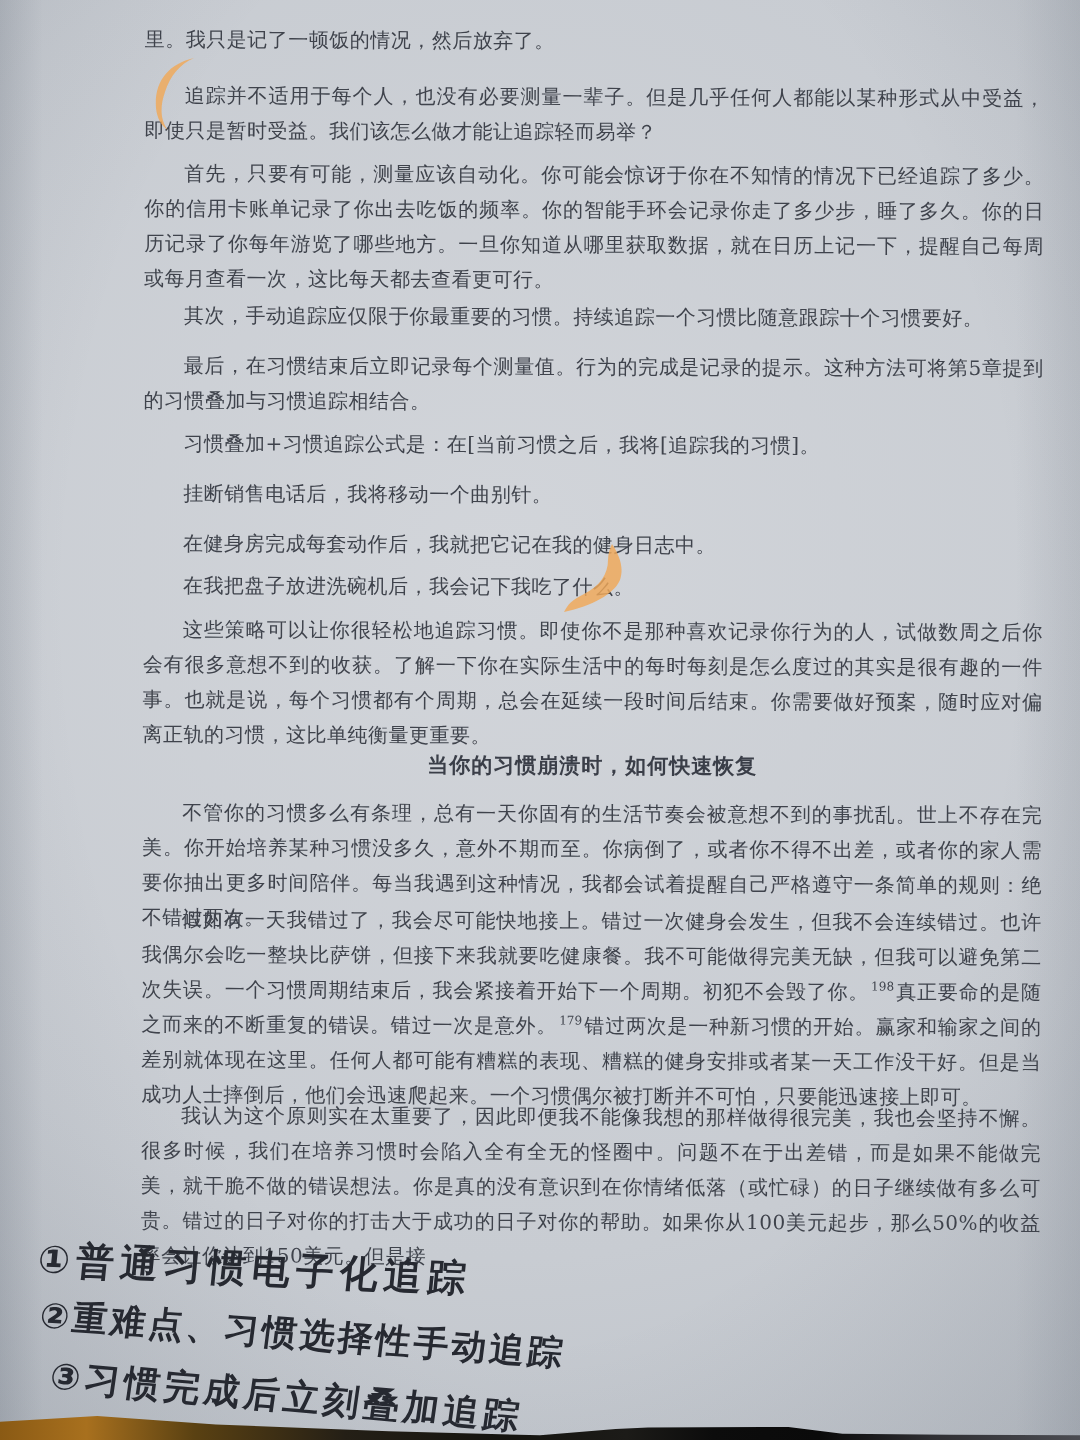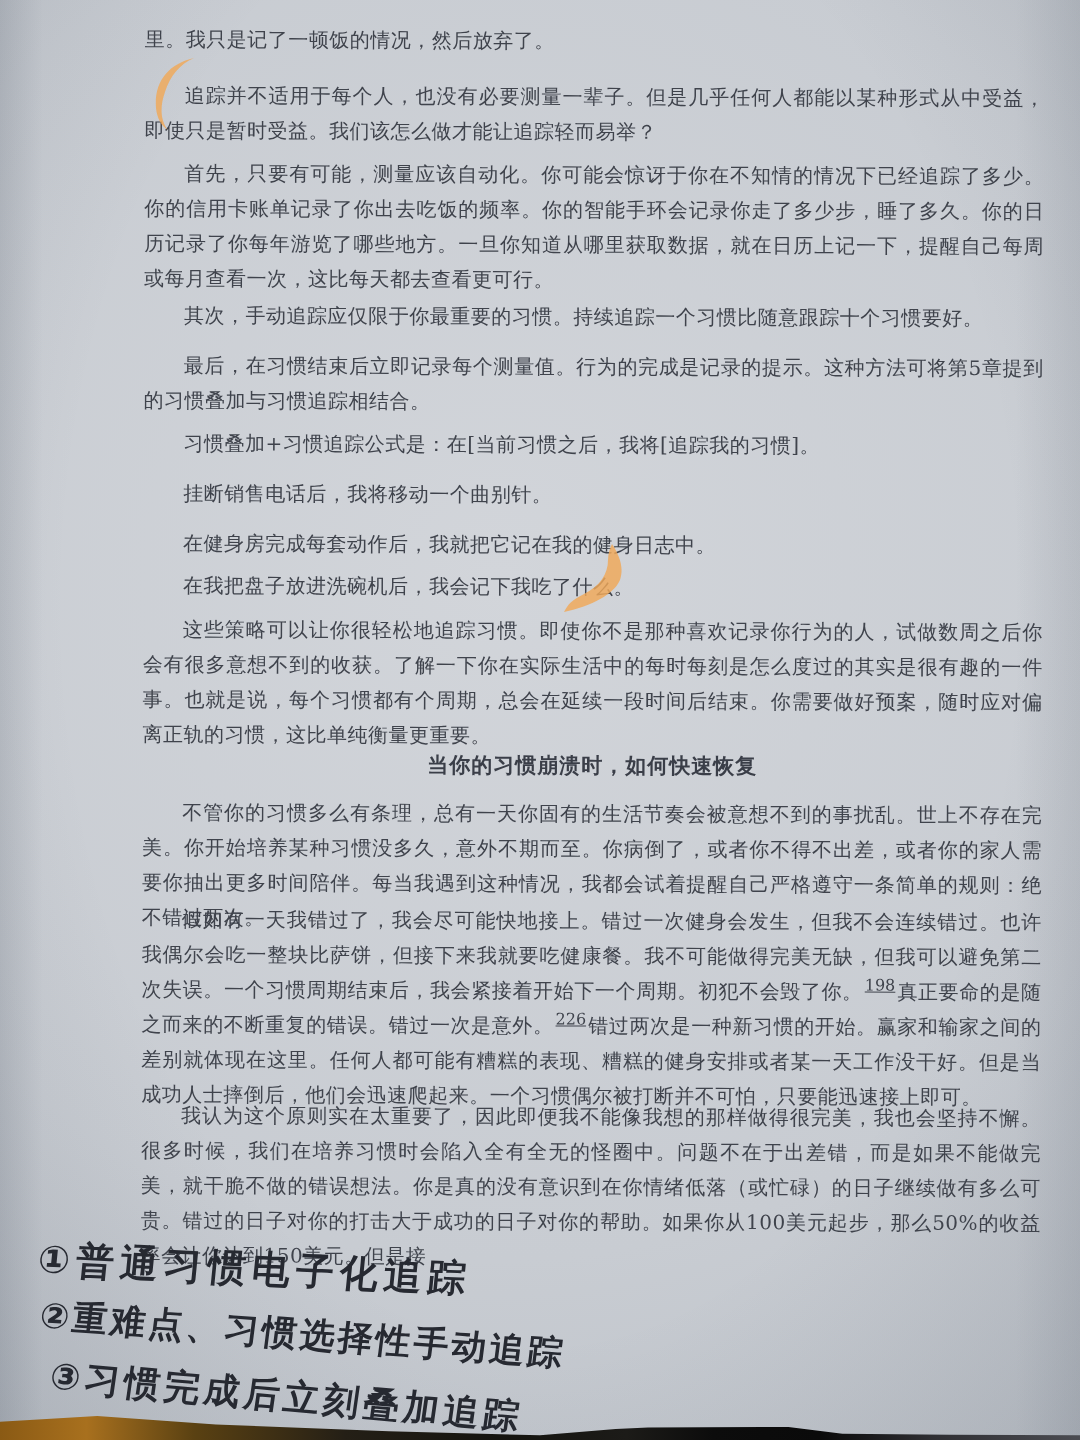--- a/index.html
+++ b/index.html
@@ -25,22 +25,22 @@
     text-align:justify;text-indent:2em;
     letter-spacing:.5px;
   }
   .para.noindent{text-indent:0;}
   .sec-heading{
     position:absolute;left:0;width:900px;margin:0;
     text-align:center;font-size:21px;font-weight:bold;color:#3a3e48;
     letter-spacing:1px;
   }
   sup.pagemark{
-    font-size:16px;line-height:0;vertical-align:super;
-    text-decoration:underline;letter-spacing:0;padding:0 2px;
+    font-size:12px;line-height:0;vertical-align:super;
+    letter-spacing:0;padding:0 2px;
   }
   .hl-mark{position:absolute;pointer-events:none;opacity:.92;filter:blur(.4px);}
   .handnote{
     position:absolute;
     font-family:"DejaVu Sans","Liberation Sans",sans-serif;
     font-weight:600;color:#262931;white-space:nowrap;
     transform-origin:left center;
   }
   .note1{left:38px;top:1234px;font-size:38px;letter-spacing:6px;transform:rotate(2.6deg) skewX(-3deg);}
   .note2{left:40px;top:1292px;font-size:35px;letter-spacing:3px;transform:rotate(4.2deg) skewX(-3deg);}
@@ -69,21 +69,21 @@
   <p class="para" style="top:426px">习惯叠加+习惯追踪公式是：在[当前习惯之后，我将[追踪我的习惯]。</p>
   <p class="para" style="top:476px">挂断销售电话后，我将移动一个曲别针。</p>
   <p class="para" style="top:526px">在健身房完成每套动作后，我就把它记在我的健身日志中。</p>
   <p class="para" style="top:568px">在我把盘子放进洗碗机后，我会记下我吃了什么。</p>
   <p class="para" style="top:612px">这些策略可以让你很轻松地追踪习惯。即使你不是那种喜欢记录你行为的人，试做数周之后你会有很多意想不到的收获。了解一下你在实际生活中的每时每刻是怎么度过的其实是很有趣的一件事。也就是说，每个习惯都有个周期，总会在延续一段时间后结束。你需要做好预案，随时应对偏离正轨的习惯，这比单纯衡量更重要。</p>
 
   <h2 class="sec-heading" style="top:746px">当你的习惯崩溃时，如何快速恢复</h2>
 
   <p class="para" style="top:795px">不管你的习惯多么有条理，总有一天你固有的生活节奏会被意想不到的事扰乱。世上不存在完美。你开始培养某种习惯没多久，意外不期而至。你病倒了，或者你不得不出差，或者你的家人需要你抽出更多时间陪伴。每当我遇到这种情况，我都会试着提醒自己严格遵守一条简单的规则：绝不错过两次。</p>
 
-  <p class="para" style="top:902px"><span>假如有一天我错过了，我会尽可能快地接上。错过一次健身会发生，但我不会连续错过。也许我偶尔会吃一整块比萨饼，但接下来我就要吃健康餐。我不可能做得完美无缺，但我可以避免第二次失误。一个习惯周期结束后，我会紧接着开始下一个周期。初犯不会毁了你。</span><sup class="pagemark">198</sup><span>真正要命的是随之而来的不断重复的错误。错过一次是意外。</span><sup class="pagemark">226</sup><span>错过两次是一种新习惯的开始。赢家和输家之间的差别就体现在这里。任何人都可能有糟糕的表现、糟糕的健身安排或者某一天工作没干好。但是当成功人士摔倒后，他们会迅速爬起来。一个习惯偶尔被打断并不可怕，只要能迅速接上即可。</span></p>
+  <p class="para" style="top:902px"><span>假如有一天我错过了，我会尽可能快地接上。错过一次健身会发生，但我不会连续错过。也许我偶尔会吃一整块比萨饼，但接下来我就要吃健康餐。我不可能做得完美无缺，但我可以避免第二次失误。一个习惯周期结束后，我会紧接着开始下一个周期。初犯不会毁了你。</span><sup class="pagemark">198</sup><span>真正要命的是随之而来的不断重复的错误。错过一次是意外。</span><sup class="pagemark">179</sup><span>错过两次是一种新习惯的开始。赢家和输家之间的差别就体现在这里。任何人都可能有糟糕的表现、糟糕的健身安排或者某一天工作没干好。但是当成功人士摔倒后，他们会迅速爬起来。一个习惯偶尔被打断并不可怕，只要能迅速接上即可。</span></p>
 
   <p class="para" style="top:1098px">我认为这个原则实在太重要了，因此即便我不能像我想的那样做得很完美，我也会坚持不懈。很多时候，我们在培养习惯时会陷入全有全无的怪圈中。问题不在于出差错，而是如果不能做完美，就干脆不做的错误想法。你是真的没有意识到在你情绪低落（或忙碌）的日子继续做有多么可贵。错过的日子对你的打击大于成功的日子对你的帮助。如果你从100美元起步，那么50%的收益率会让你达到150美元。但是接</p>
 </div>
 
 <svg class="hl-mark" style="left:148px;top:56px" width="52" height="76" viewBox="0 0 52 76">
   <path d="M46,2 C20,8 6,26 8,52 C9,62 13,70 20,74 C12,64 12,50 17,36 C22,20 32,8 46,2 Z" fill="#f0a85a" opacity="0.9"></path>
 </svg>
 
 <svg class="hl-mark" style="left:562px;top:544px" width="82" height="70" viewBox="0 0 82 70">
   <path d="M50,0 C58,12 62,24 58,36 C52,50 30,62 2,68 C6,60 10,56 22,50 C38,42 46,30 46,16 C46,10 48,4 50,0 Z" fill="#f0a85a" opacity="0.9"></path>

